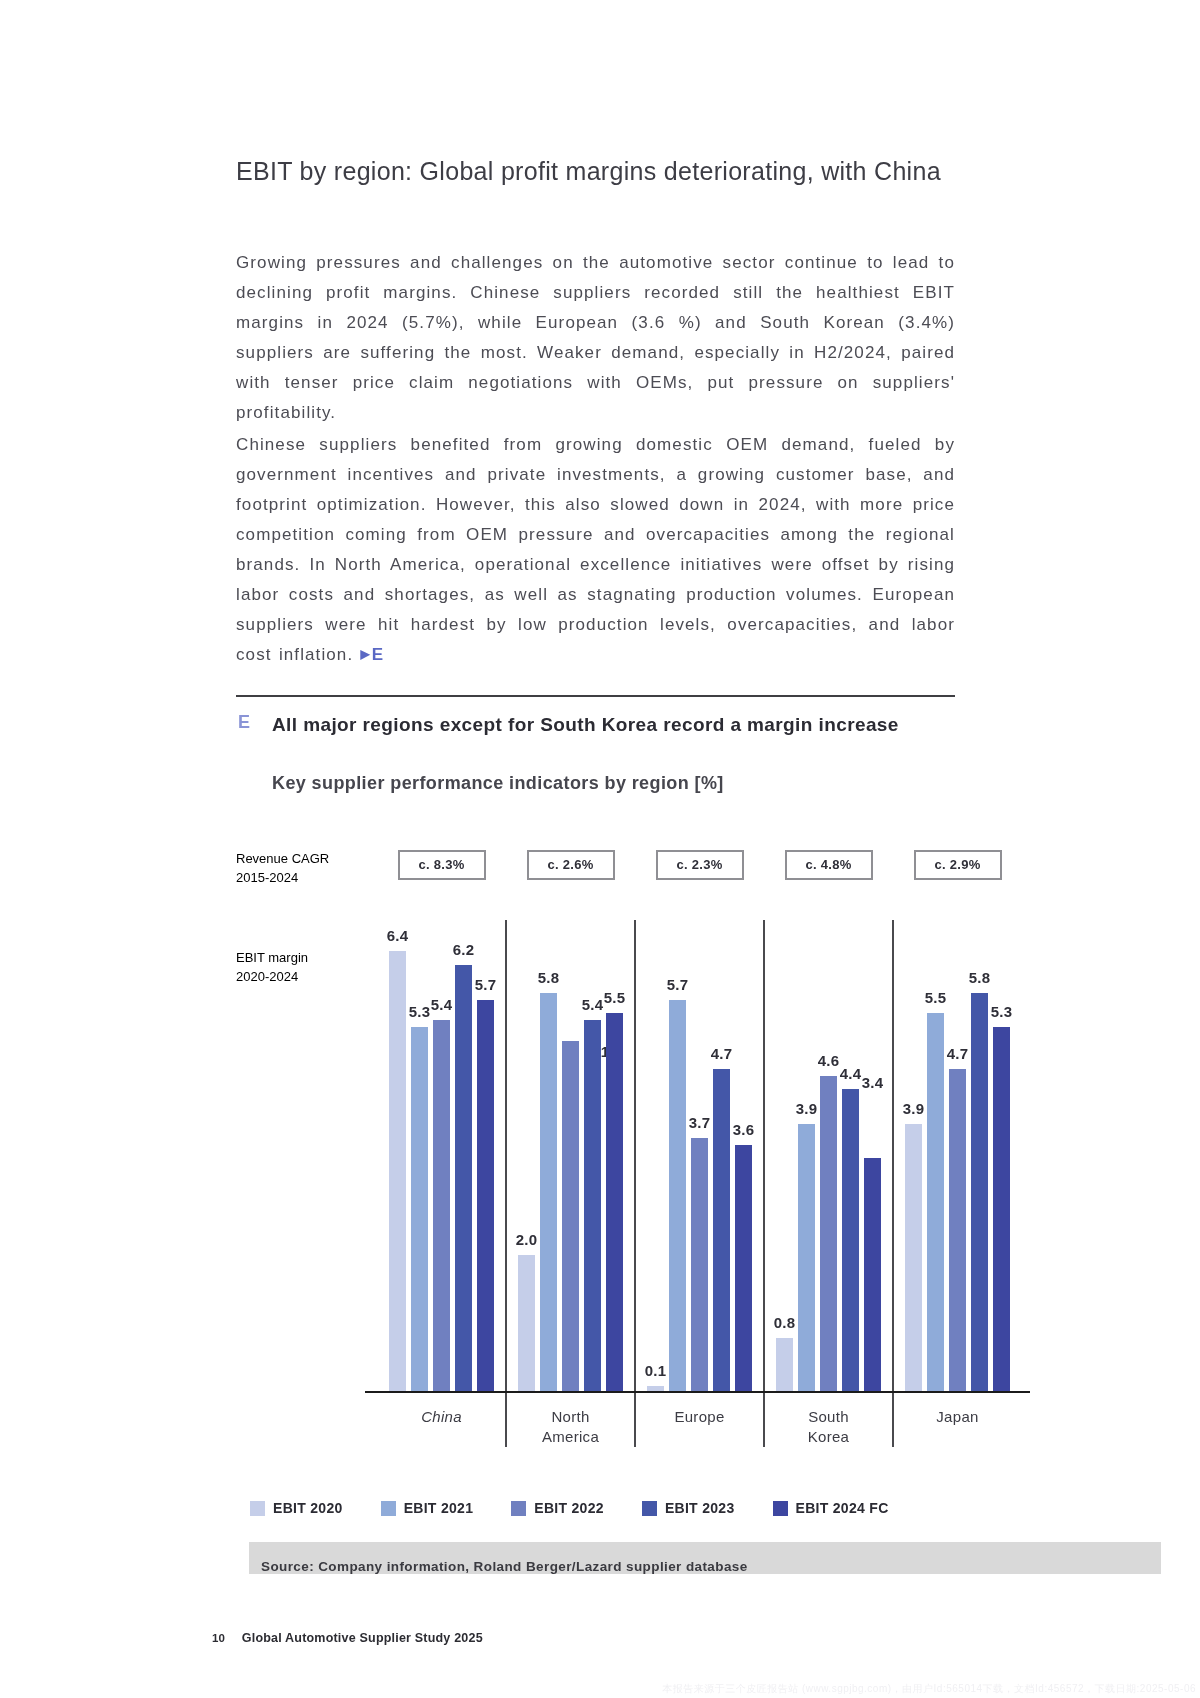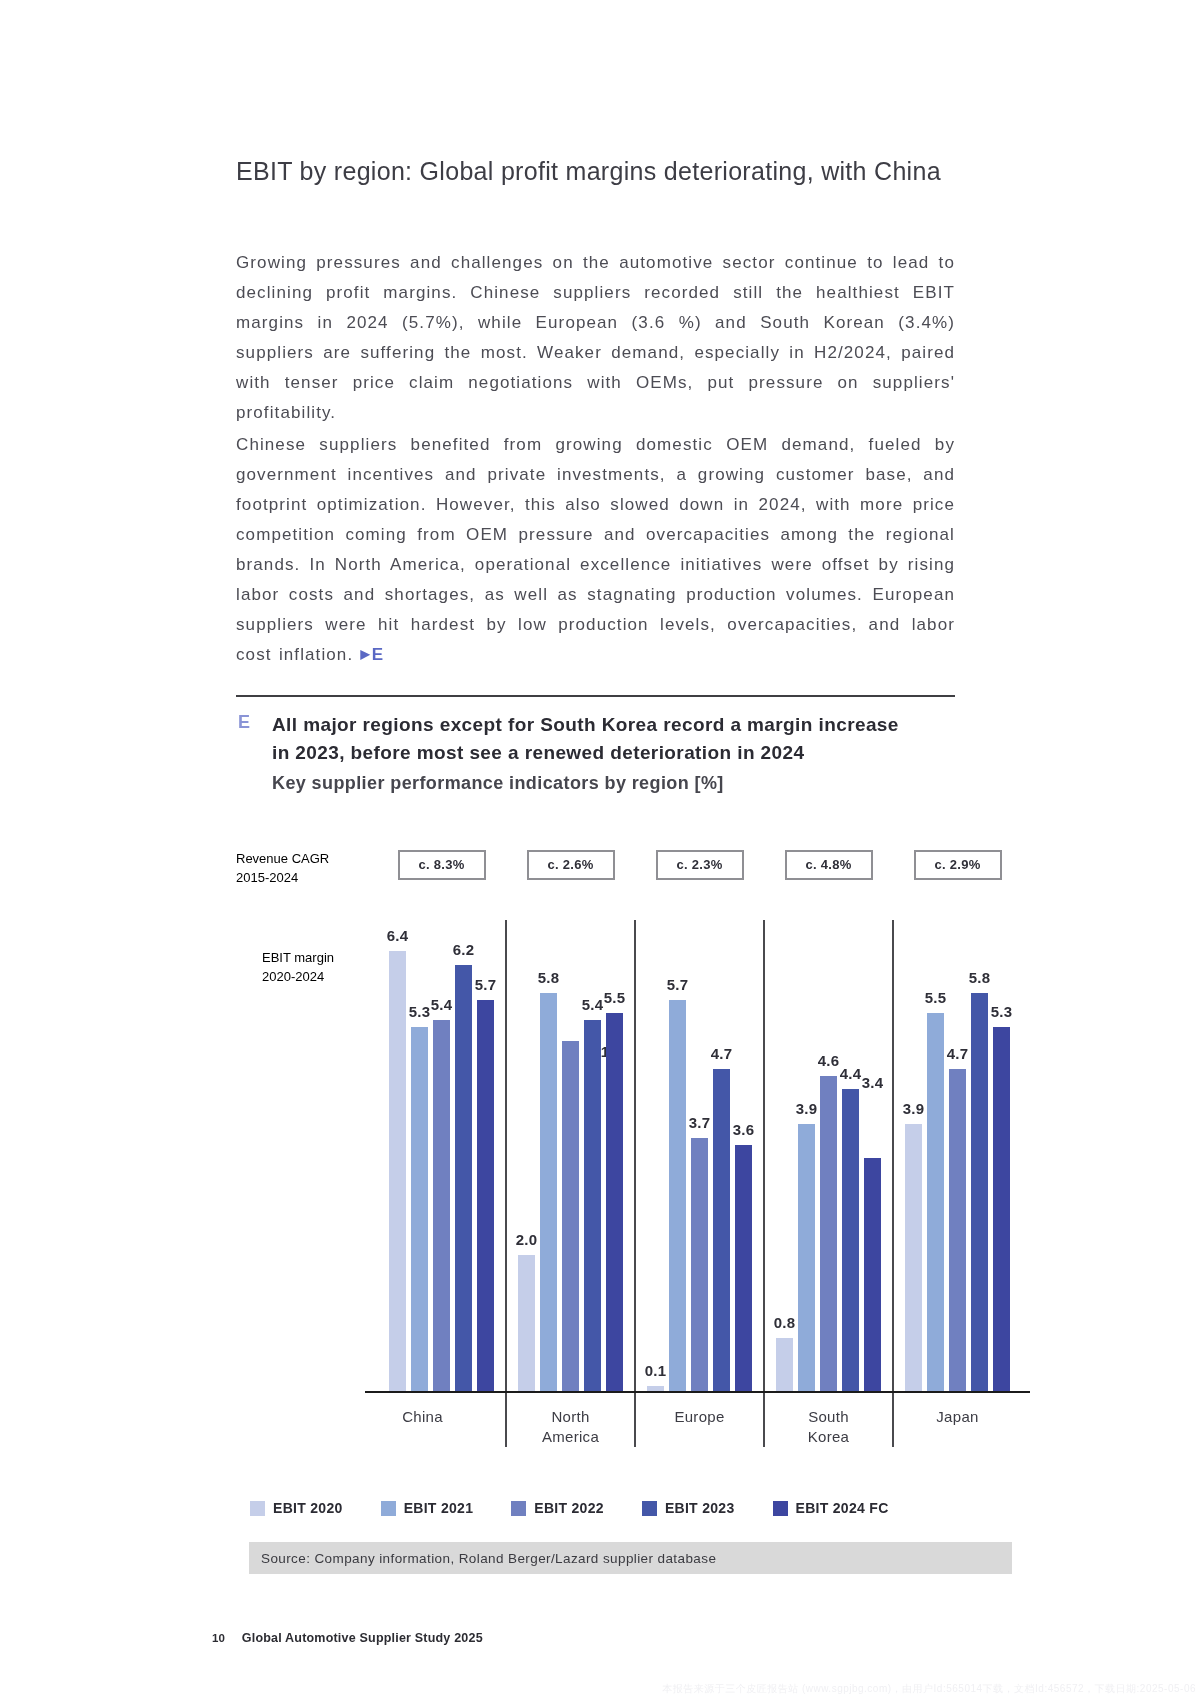--- a/index.html
+++ b/index.html
@@ -22,42 +22,42 @@
   .rule{left:236px;top:695px;width:719px;height:0;border-top:2px solid #3f3f43;}
   
   .ex-label{left:238px;top:712px;font-size:18px;font-weight:700;color:#8a94d6;}
   .ex-heading{left:272px;top:711px;width:680px;font-size:19px;line-height:28px;
     font-weight:700;color:#2b2b33;letter-spacing:.4px;}
   .ex-subtitle{left:272px;top:770px;width:680px;font-size:18px;line-height:26px;
     font-weight:700;color:#46464e;letter-spacing:.4px;}
   
   .side-label{left:236px;width:130px;font-size:13px;line-height:19px;color:#000000;}
   #cagr-label{top:849px;}
-  #ebit-label{top:948px;margin-left:26px;}
+  #ebit-label{top:948px;}
   
   .cagr-box{position:absolute;top:850px;width:84px;height:26px;background:#fff;
     border:2px solid #8f8f94;font-size:13px;font-weight:700;color:#2f2f38;
     text-align:center;line-height:26px;letter-spacing:.3px;}
   
   .bar{position:absolute;width:17px;}
   .bar-value{position:absolute;width:37px;text-align:center;font-size:15px;
     font-weight:700;color:#2f2f38;letter-spacing:.2px;}
   .divider{position:absolute;top:920px;width:2px;height:527px;background:#4a4a4e;}
   .axis-line{left:365px;top:1391px;width:665px;height:2px;background:#1b1b1b;}
   .region-label{position:absolute;top:1407px;width:129px;text-align:center;
     font-size:15px;line-height:20px;color:#3c3c44;letter-spacing:.3px;}
   .region-label span{display:inline-block;max-width:72px;}
   
   .legend{left:250px;top:1500px;display:flex;align-items:center;gap:38px;}
   .legend-item{display:flex;align-items:center;gap:8px;}
   .legend-swatch{width:15px;height:15px;display:inline-block;}
   .legend-text{font-size:14px;font-weight:700;color:#2b2b33;letter-spacing:.3px;}
   
-  .source-bar{left:249px;top:1542px;width:763px;height:32px;background:#d9d9d9;
-    display:flex;align-items:center;}
+  .source-bar{left:249px;top:1542px;width:912px;height:32px;background:#d9d9d9;
+    display:flex;align-items:flex-end;font-weight:bold;}
   .source-text{padding-left:12px;font-size:13.5px;color:#3a3a40;letter-spacing:.4px;}
   
   .footer{left:212px;top:1631px;display:flex;align-items:baseline;gap:17px;}
   .footer-num{font-size:11.5px;font-weight:700;color:#2c2c32;}
   .footer-title{font-size:12.5px;font-weight:700;color:#2c2c32;letter-spacing:.2px;}
   
   .watermark{left:0;top:1682px;width:1196px;text-align:right;font-size:10px;
     color:#f0f0f3;letter-spacing:.5px;}
 </style>
 </head>
@@ -76,21 +76,20 @@
     <span class="exhibit-ref">
       <span class="tri">▶</span><span>E</span>
     </span>
   </div>
 
   <div class="abs rule"></div>
 
   <div class="abs ex-label">E</div>
   <div class="abs ex-heading">
     <div>All major regions except for South Korea record a margin increase</div>
-    <div>in 2023, before most see a renewed deterioration in 2024</div>
   </div>
   <div class="abs ex-subtitle">Key supplier performance indicators by region [%]</div>
 
   <div id="cagr-label" class="abs side-label">
     <div>Revenue CAGR</div>
     <div>2015-2024</div>
   </div>
   <div id="ebit-label" class="abs side-label">
     <div>EBIT margin</div>
     <div>2020-2024</div>
@@ -101,21 +100,21 @@
       <div class="bar" style="left: 389px; top: 951px; height: 442px; background: rgb(197, 206, 233);"></div>
       <div class="bar-value" style="left: 379px; top: 927px;">6.4</div>
       <div class="bar" style="left: 411px; top: 1027px; height: 366px; background: rgb(143, 171, 217);"></div>
       <div class="bar-value" style="left: 401px; top: 1003px;">5.3</div>
       <div class="bar" style="left: 433px; top: 1020px; height: 373px; background: rgb(112, 128, 192);"></div>
       <div class="bar-value" style="left: 423px; top: 996px;">5.4</div>
       <div class="bar" style="left: 455px; top: 965px; height: 428px; background: rgb(68, 87, 168);"></div>
       <div class="bar-value" style="left: 445px; top: 941px;">6.2</div>
       <div class="bar" style="left: 477px; top: 1000px; height: 393px; background: rgb(61, 70, 160);"></div>
       <div class="bar-value" style="left: 467px; top: 976px;">5.7</div>
-      <div class="region-label" style="left: 358px;"><span>China</span></div>
+      <div class="region-label" style="left: 377px; font-style: italic;"><span>China</span></div>
       <div class="divider" style="left: 505px; height: 527px; background: rgb(74, 74, 78);"></div>
       <div class="cagr-box" style="left: 526.5px;">c. 2.6%</div>
       <div class="bar" style="left: 518px; top: 1255px; height: 138px; background: rgb(197, 206, 233);"></div>
       <div class="bar-value" style="left: 508px; top: 1231px;">2.0</div>
       <div class="bar" style="left: 540px; top: 993px; height: 400px; background: rgb(143, 171, 217);"></div>
       <div class="bar-value" style="left: 530px; top: 969px;">5.8</div>
       <div class="bar" style="left: 562px; top: 1041px; height: 352px; background: rgb(112, 128, 192);"></div>
       <div class="bar-value" style="left: 580px; top: 1017px; margin-top: 26px;">5.1</div>
       <div class="bar" style="left: 584px; top: 1020px; height: 373px; background: rgb(68, 87, 168);"></div>
       <div class="bar-value" style="left: 574px; top: 996px;">5.4</div>

